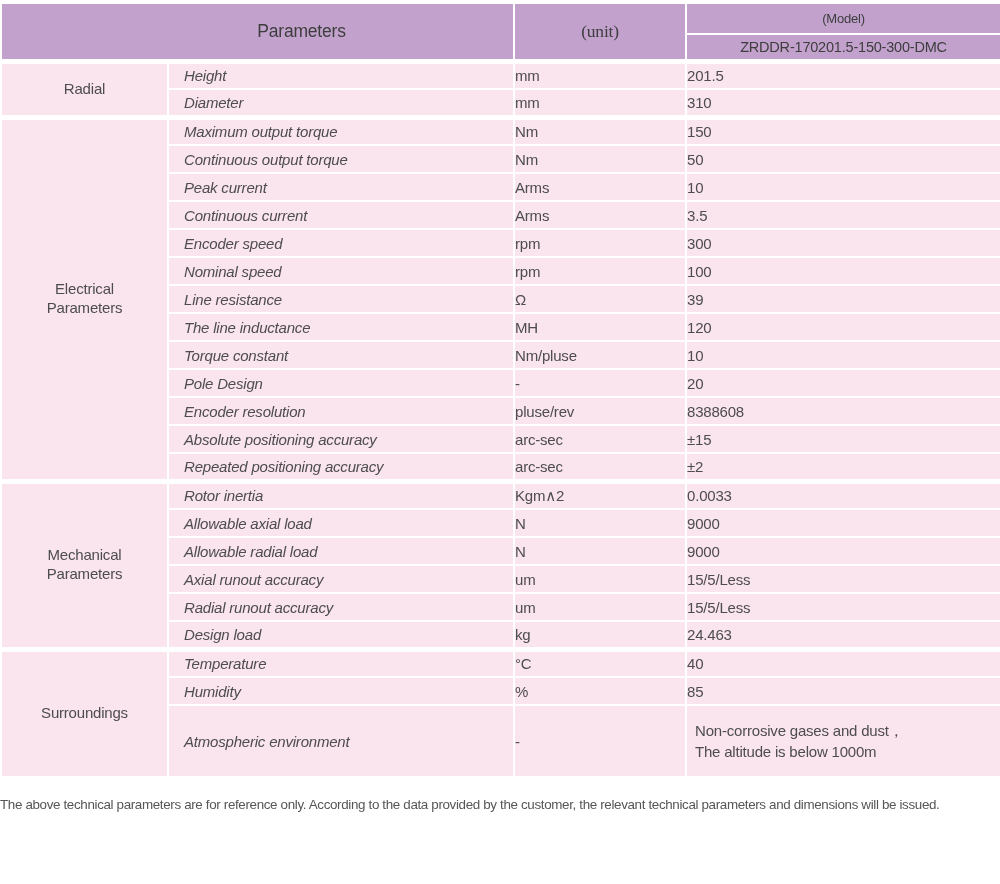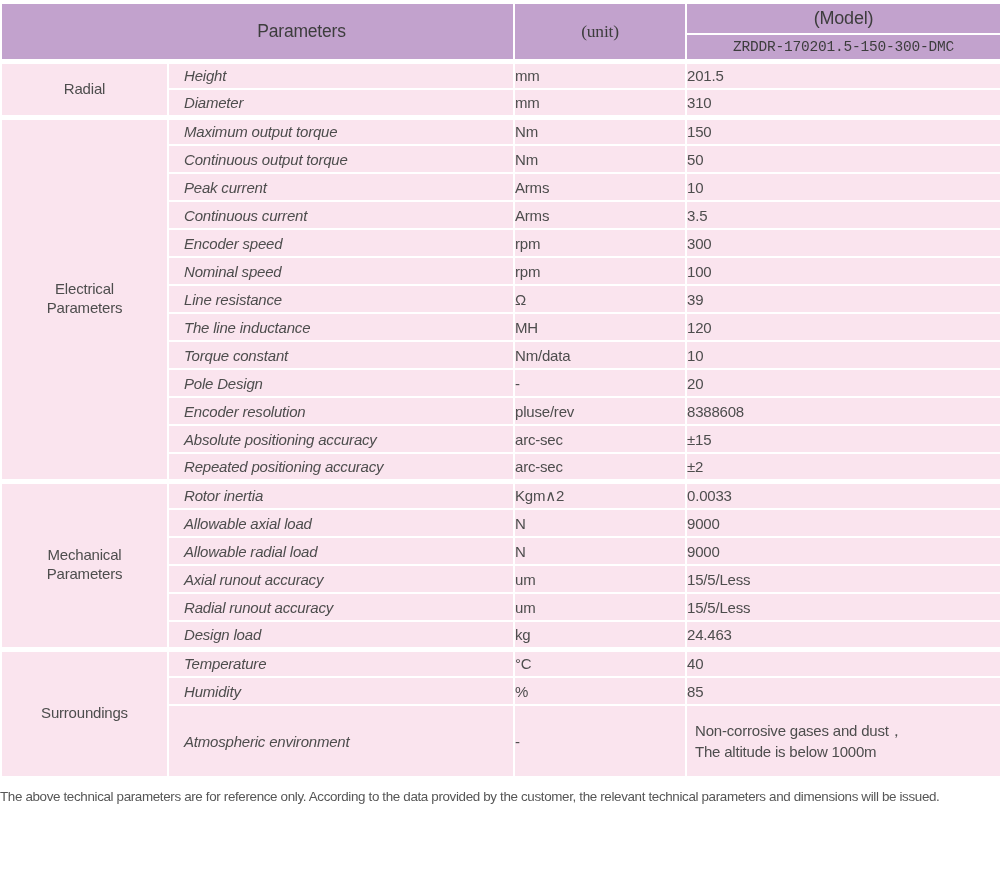--- a/index.html
+++ b/index.html
@@ -31,22 +31,22 @@
     background: #c2a2cd;
     color: #3d3d3d;
     font-weight: normal;
   }
   .h-params {
     font-size: 17.5px;
     height: 58px;
     padding-left: 88px; 
   }
   .h-unit  { font-size: 17.5px; font-family: Liberation Serif, serif; }
-  .h-model { font-size: 18px; height: 30px; margin-top: 12px; }
-  .h-model-num { font-size: 14.5px; height: 26px; font-family: Liberation Mono, monospace; }
+  .h-model { font-size: 13px; height: 30px; margin-top: 12px; }
+  .h-model-num { font-size: 14.5px; height: 26px; }
 
   tbody td {
     background: #fae4ee;
     font-size: 15px;
     height: 28px;
   }
   td.cat {
     font-size: 15px;
     white-space: pre-line;
     line-height: 1.25;
@@ -59,21 +59,21 @@
   td.val, td.unit { text-align: left; }
   td.val-multiline {
     white-space: pre-line;
     line-height: 1.4;
     padding-left: 8px;
   }
   tr.group-start th, tr.group-start td { border-top: 5px solid #ffffff; }
   tr.tall td { height: 72px; }
 
   .footer-note {
-    margin-top: 11px;
+    margin-top: 19px;
     font-size: 13.4px;
     letter-spacing: -0.35px;
     color: #565656;
     white-space: nowrap;
     width: 1000px;
   }
 </style>
 </head>
 <body>
 
@@ -145,21 +145,21 @@
       <td class="unit">Ω</td>
       <td class="val">39</td>
     </tr>
     <tr>
       <td class="param">The line inductance</td>
       <td class="unit">MH</td>
       <td class="val">120</td>
     </tr>
     <tr>
       <td class="param">Torque constant</td>
-      <td class="unit">Nm/data</td>
+      <td class="unit">Nm/pluse</td>
       <td class="val">10</td>
     </tr>
     <tr>
       <td class="param">Pole Design</td>
       <td class="unit">-</td>
       <td class="val">20</td>
     </tr>
     <tr>
       <td class="param">Encoder resolution</td>
       <td class="unit">pluse/rev</td>

